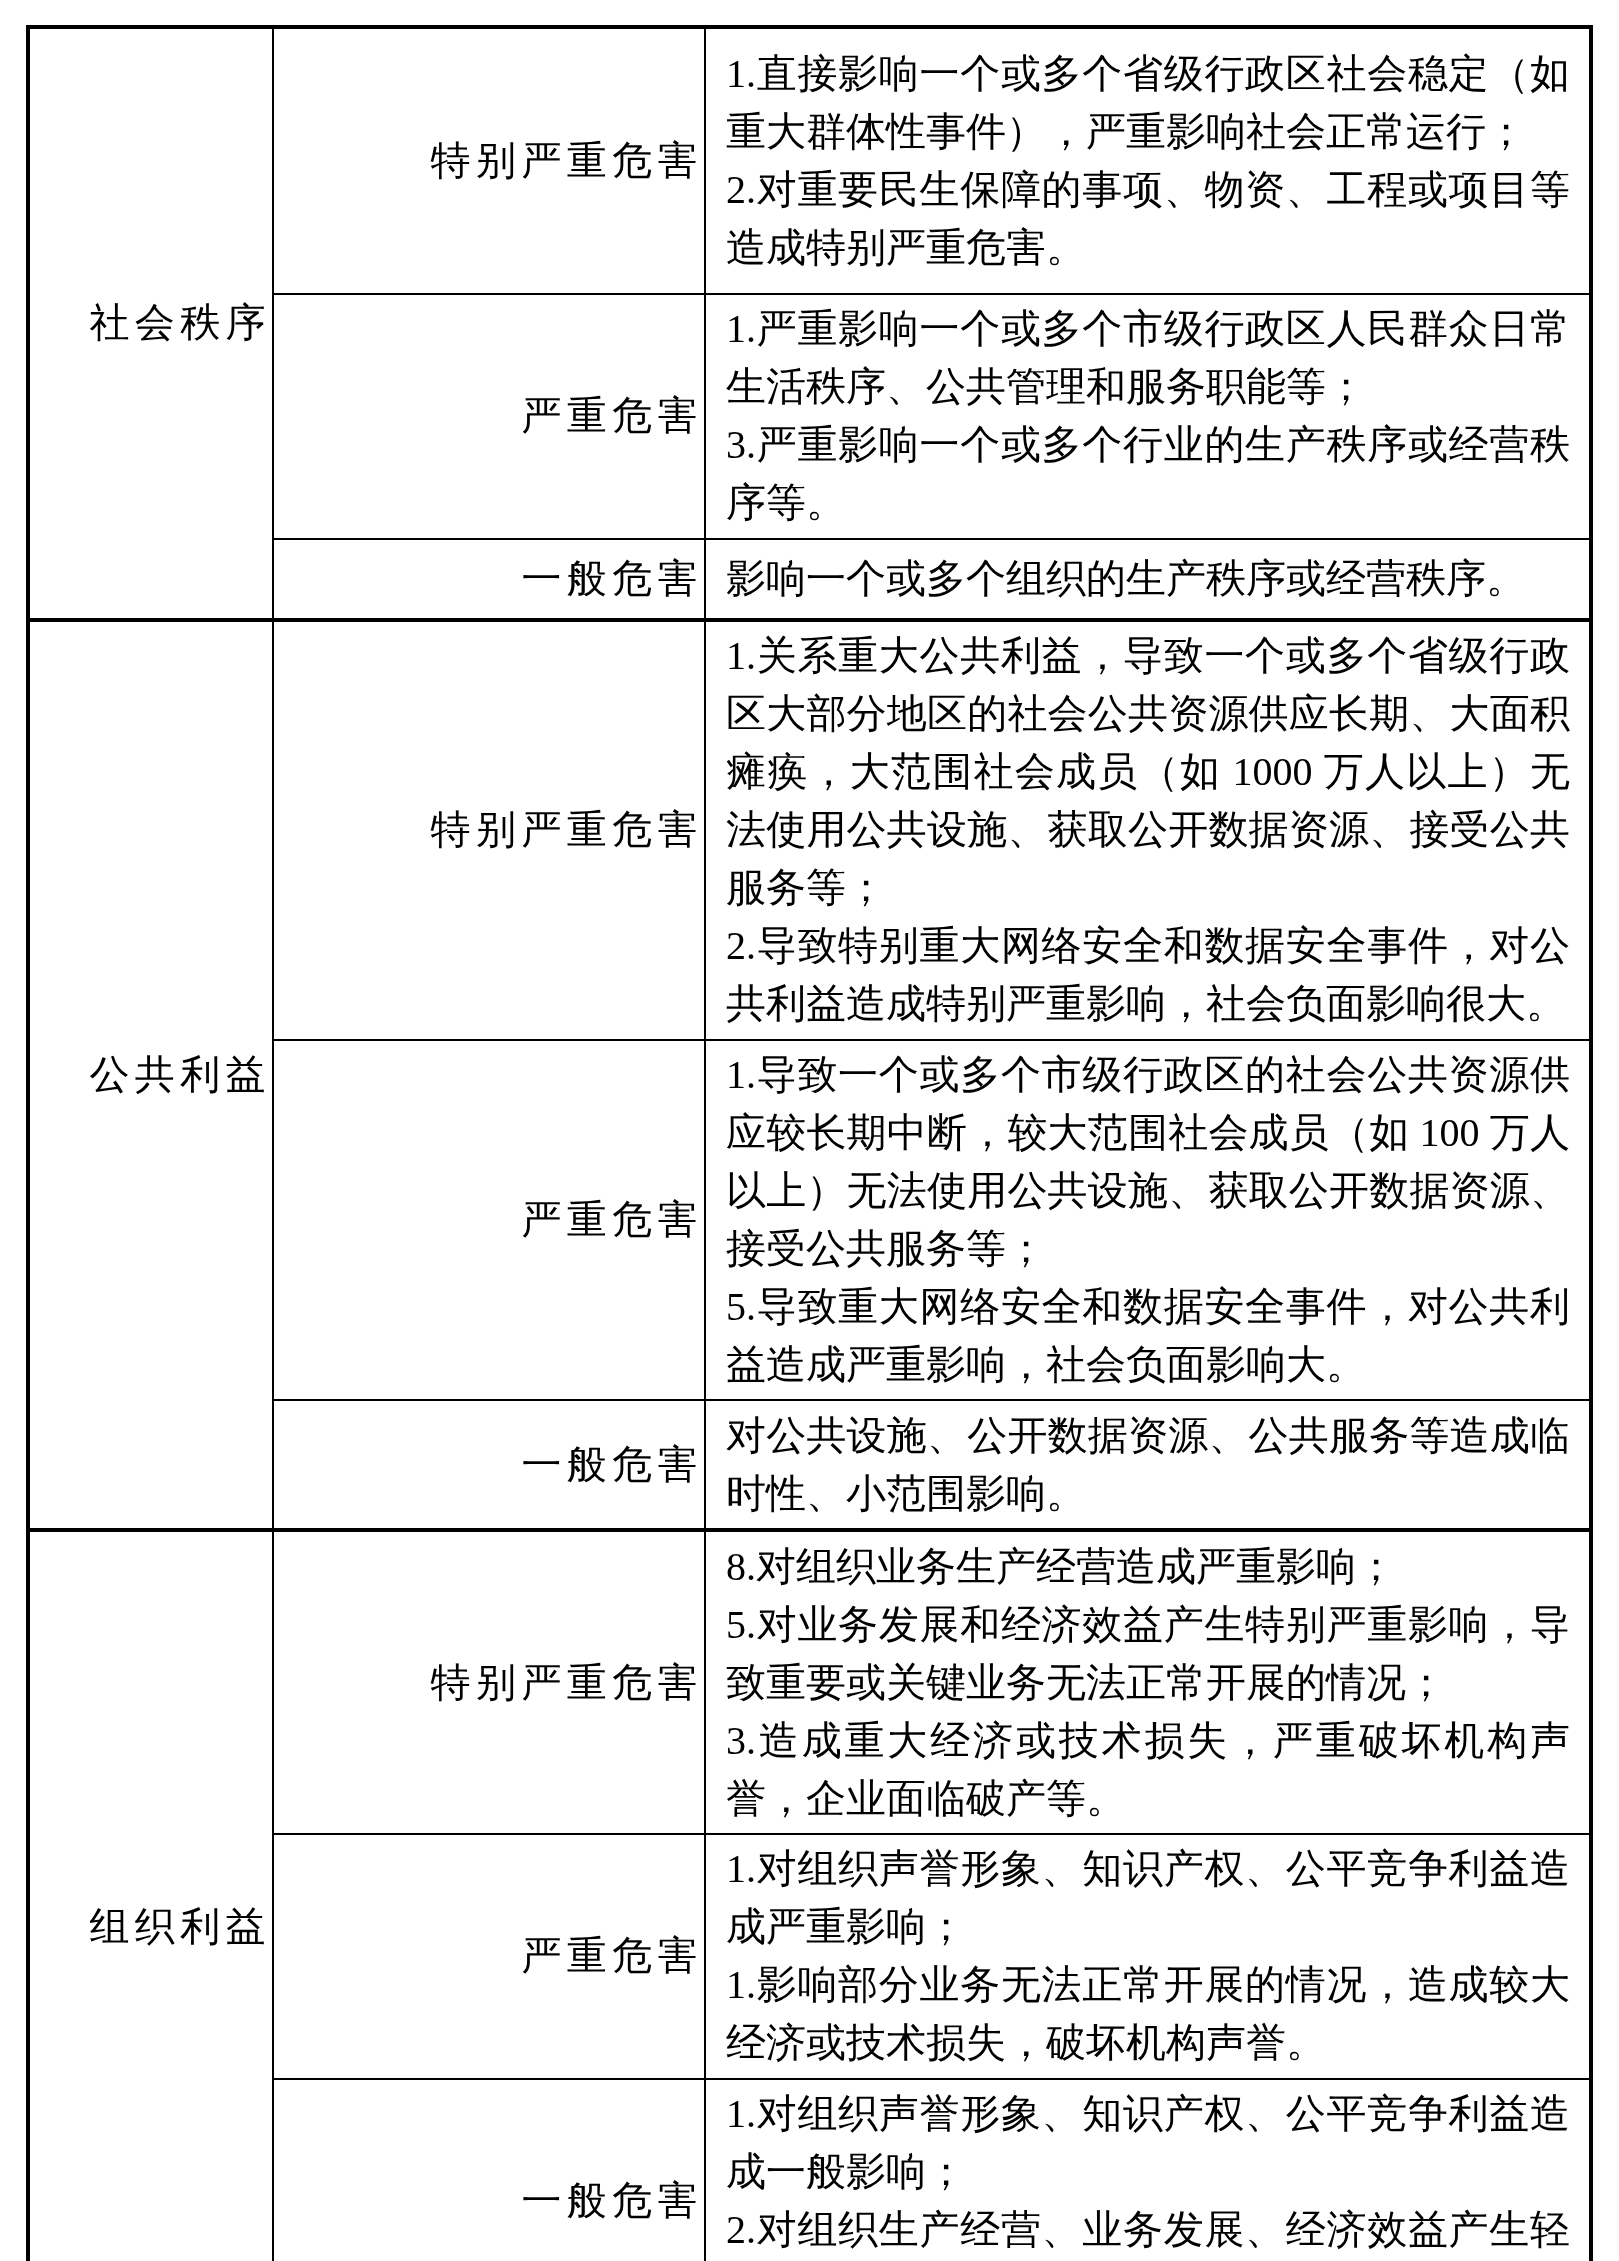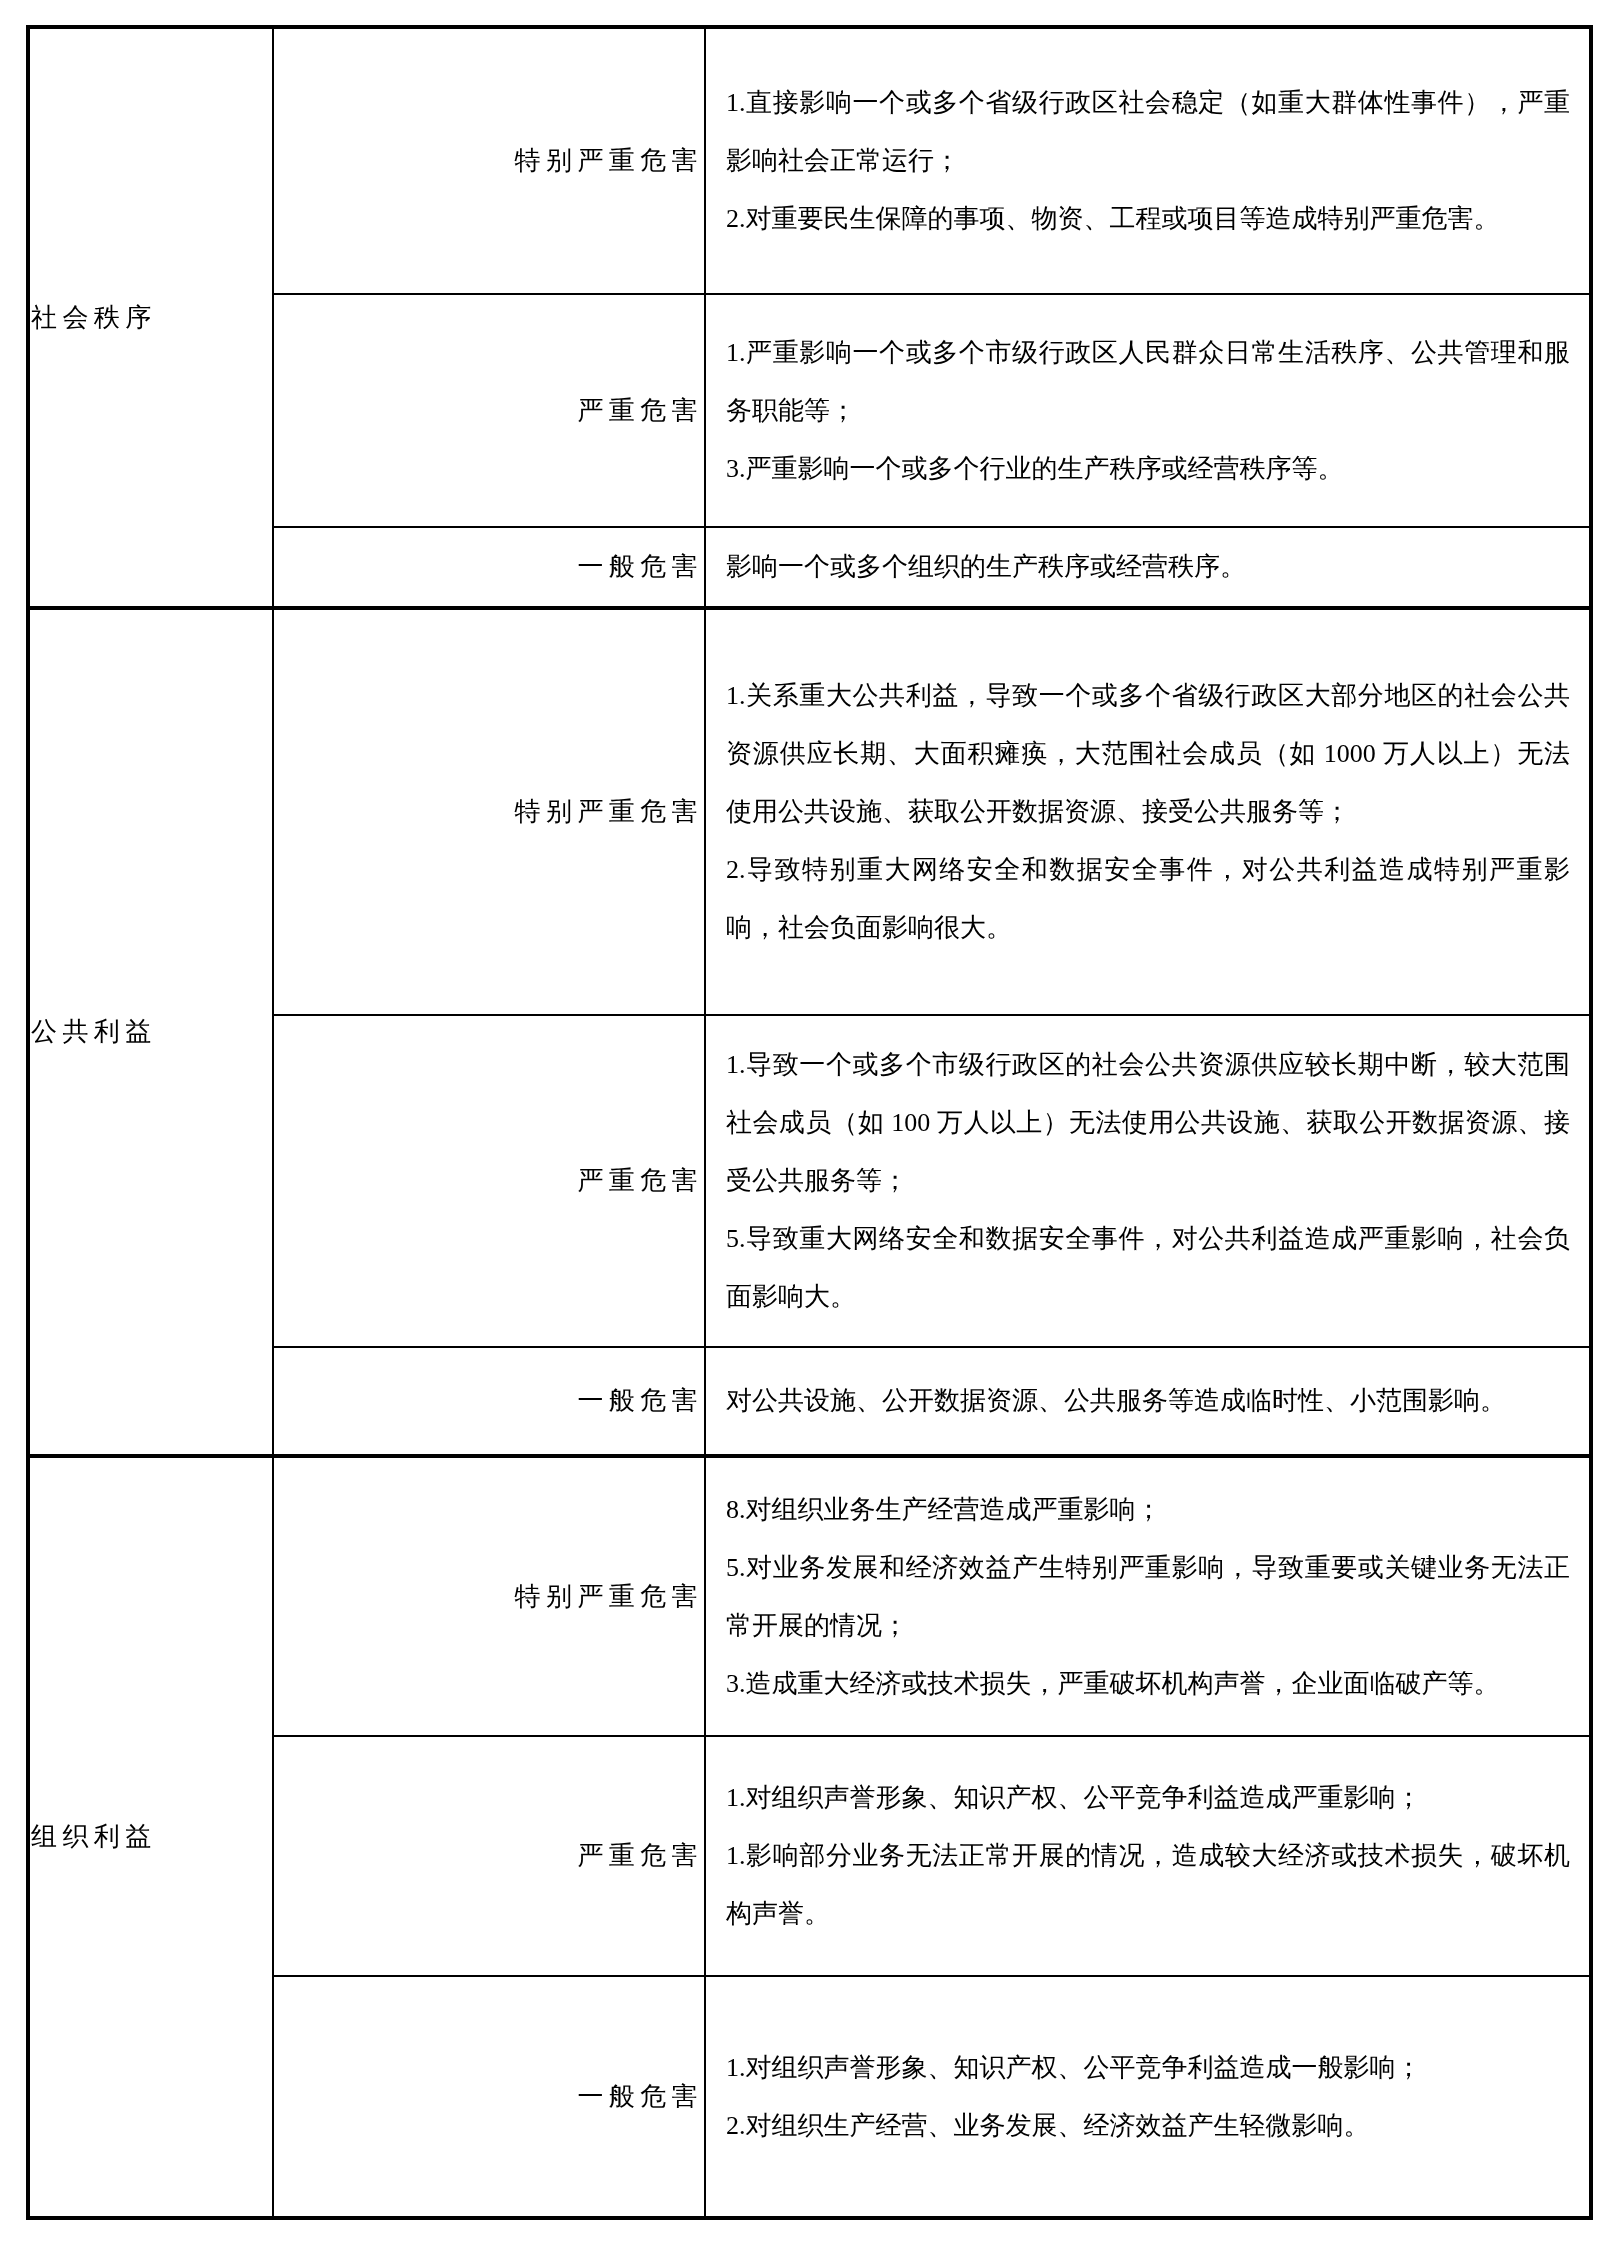--- a/index.html
+++ b/index.html
@@ -23,30 +23,30 @@
     left: 26px;
     top: 25px;
     width: 1563px;
     border-collapse: collapse;
     table-layout: fixed;
     border: 4.1px solid #000000;
   }
   td {
     border: 2.3px solid #000000;
     vertical-align: middle;
-    font-size: 26px;
+    font-size: 40px;
     color: #000000;
     background: #ffffff;
   }
   tr.sec-start > td {
     border-top: 4.5px solid #000000;
     margin-left: 16px;
   }
   td.cat {
-    text-align: left;
+    text-align: right;
     letter-spacing: 5.4px;
     line-height: 1.6;
   }
   td.lvl {
     text-align: right;
     letter-spacing: 5.4px;
     line-height: 1.6;
   }
   td.desc {
     padding: 5.4px 19px 5.4px 20px;

